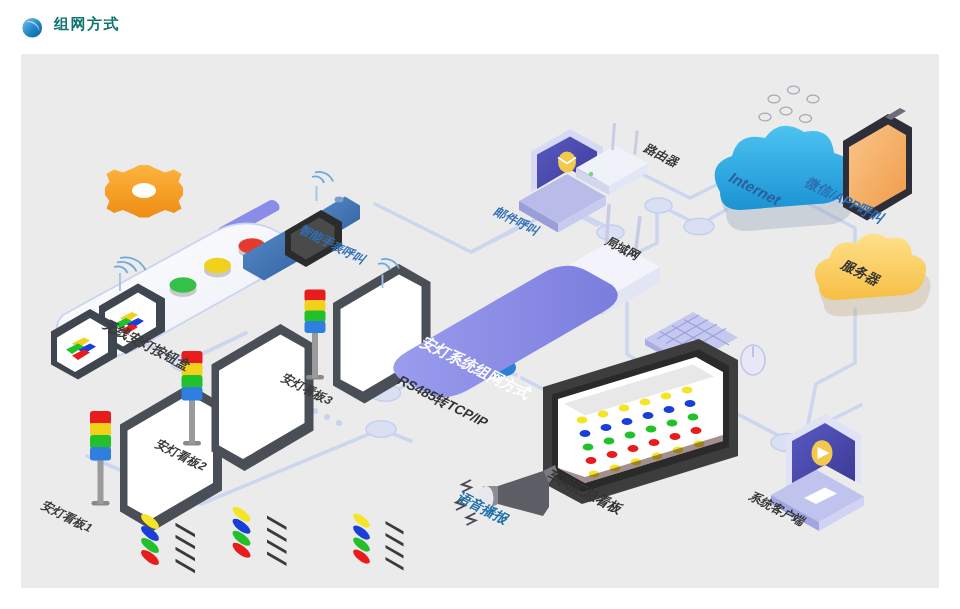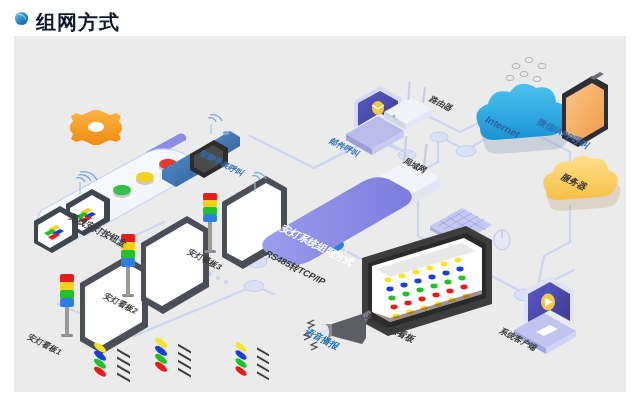--- a/index.html
+++ b/index.html
@@ -8,21 +8,21 @@
     background:#ffffff;
     font-family:"Liberation Sans","DejaVu Sans",sans-serif;
   }
   #root{position:relative;width:640px;height:406px;}
 
   
   .header{position:absolute;left:0;top:0;width:640px;height:36px;background:#ffffff;}
   .hdr-icon{position:absolute;left:14px;top:11px;width:15px;height:15px;}
   .hdr-title{
     position:absolute;left:36px;top:9px;
-    font-size:20px;font-weight:bold;color:#0f172a;letter-spacing:1px;
+    font-size:10px;font-weight:bold;color:#0f766e;letter-spacing:1px;
     white-space:nowrap;
   }
 
   
   .canvas{
     position:absolute;left:14px;top:36px;width:612px;height:356px;
     background:#ebebeb;
     overflow:hidden;
   }
   .canvas-svg{position:absolute;left:0;top:0;width:612px;height:356px;}

